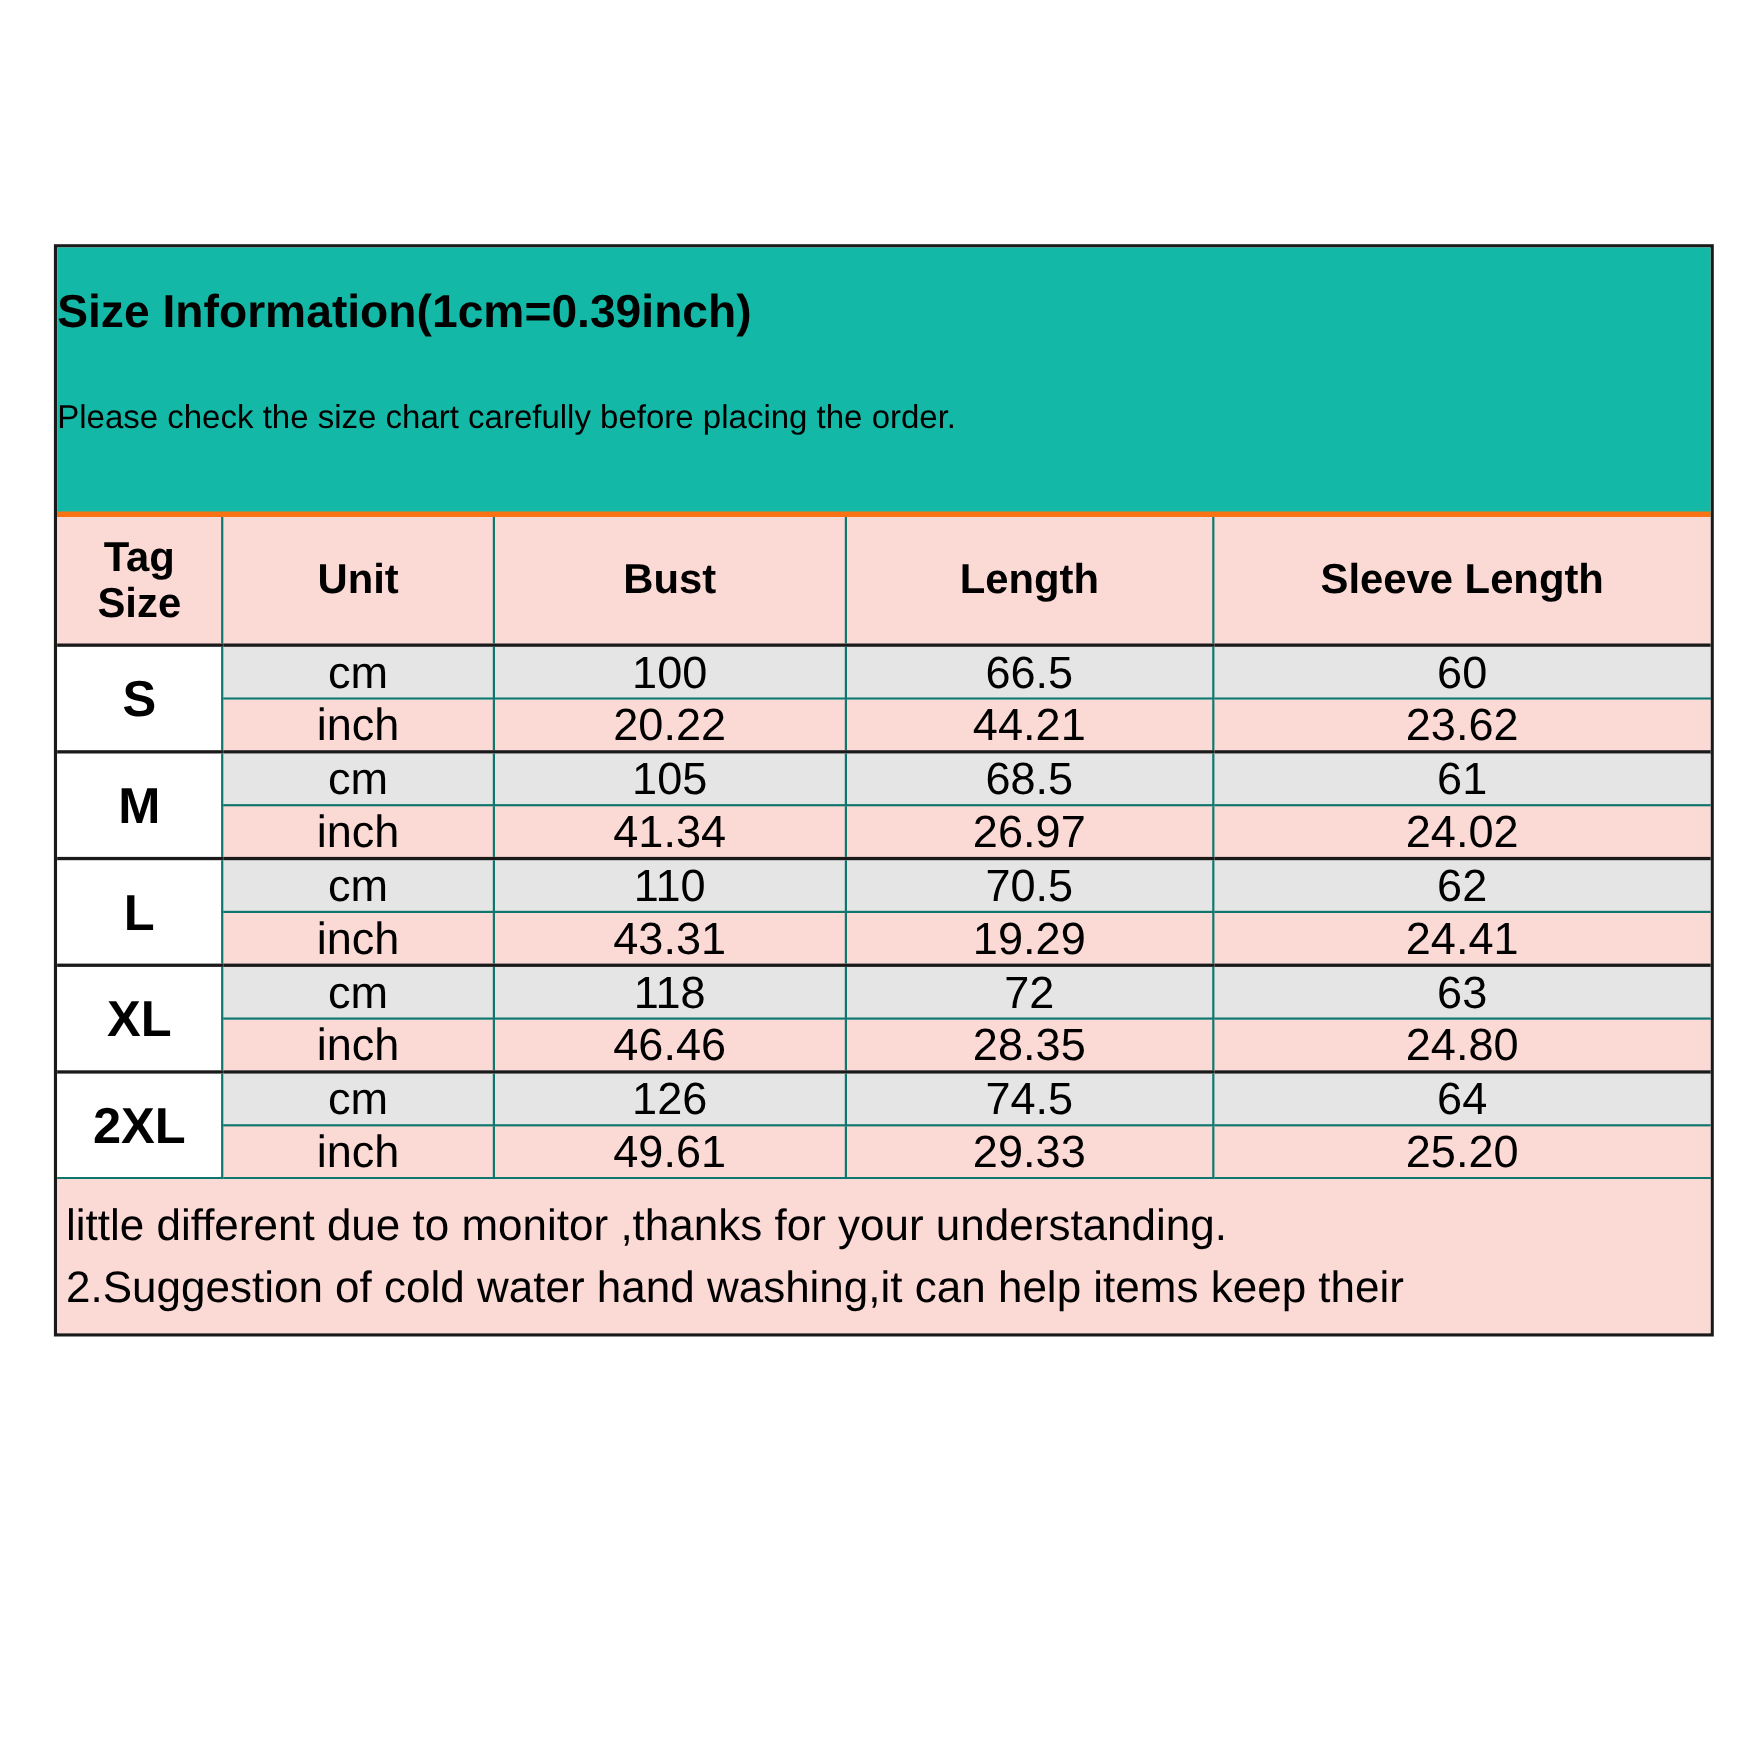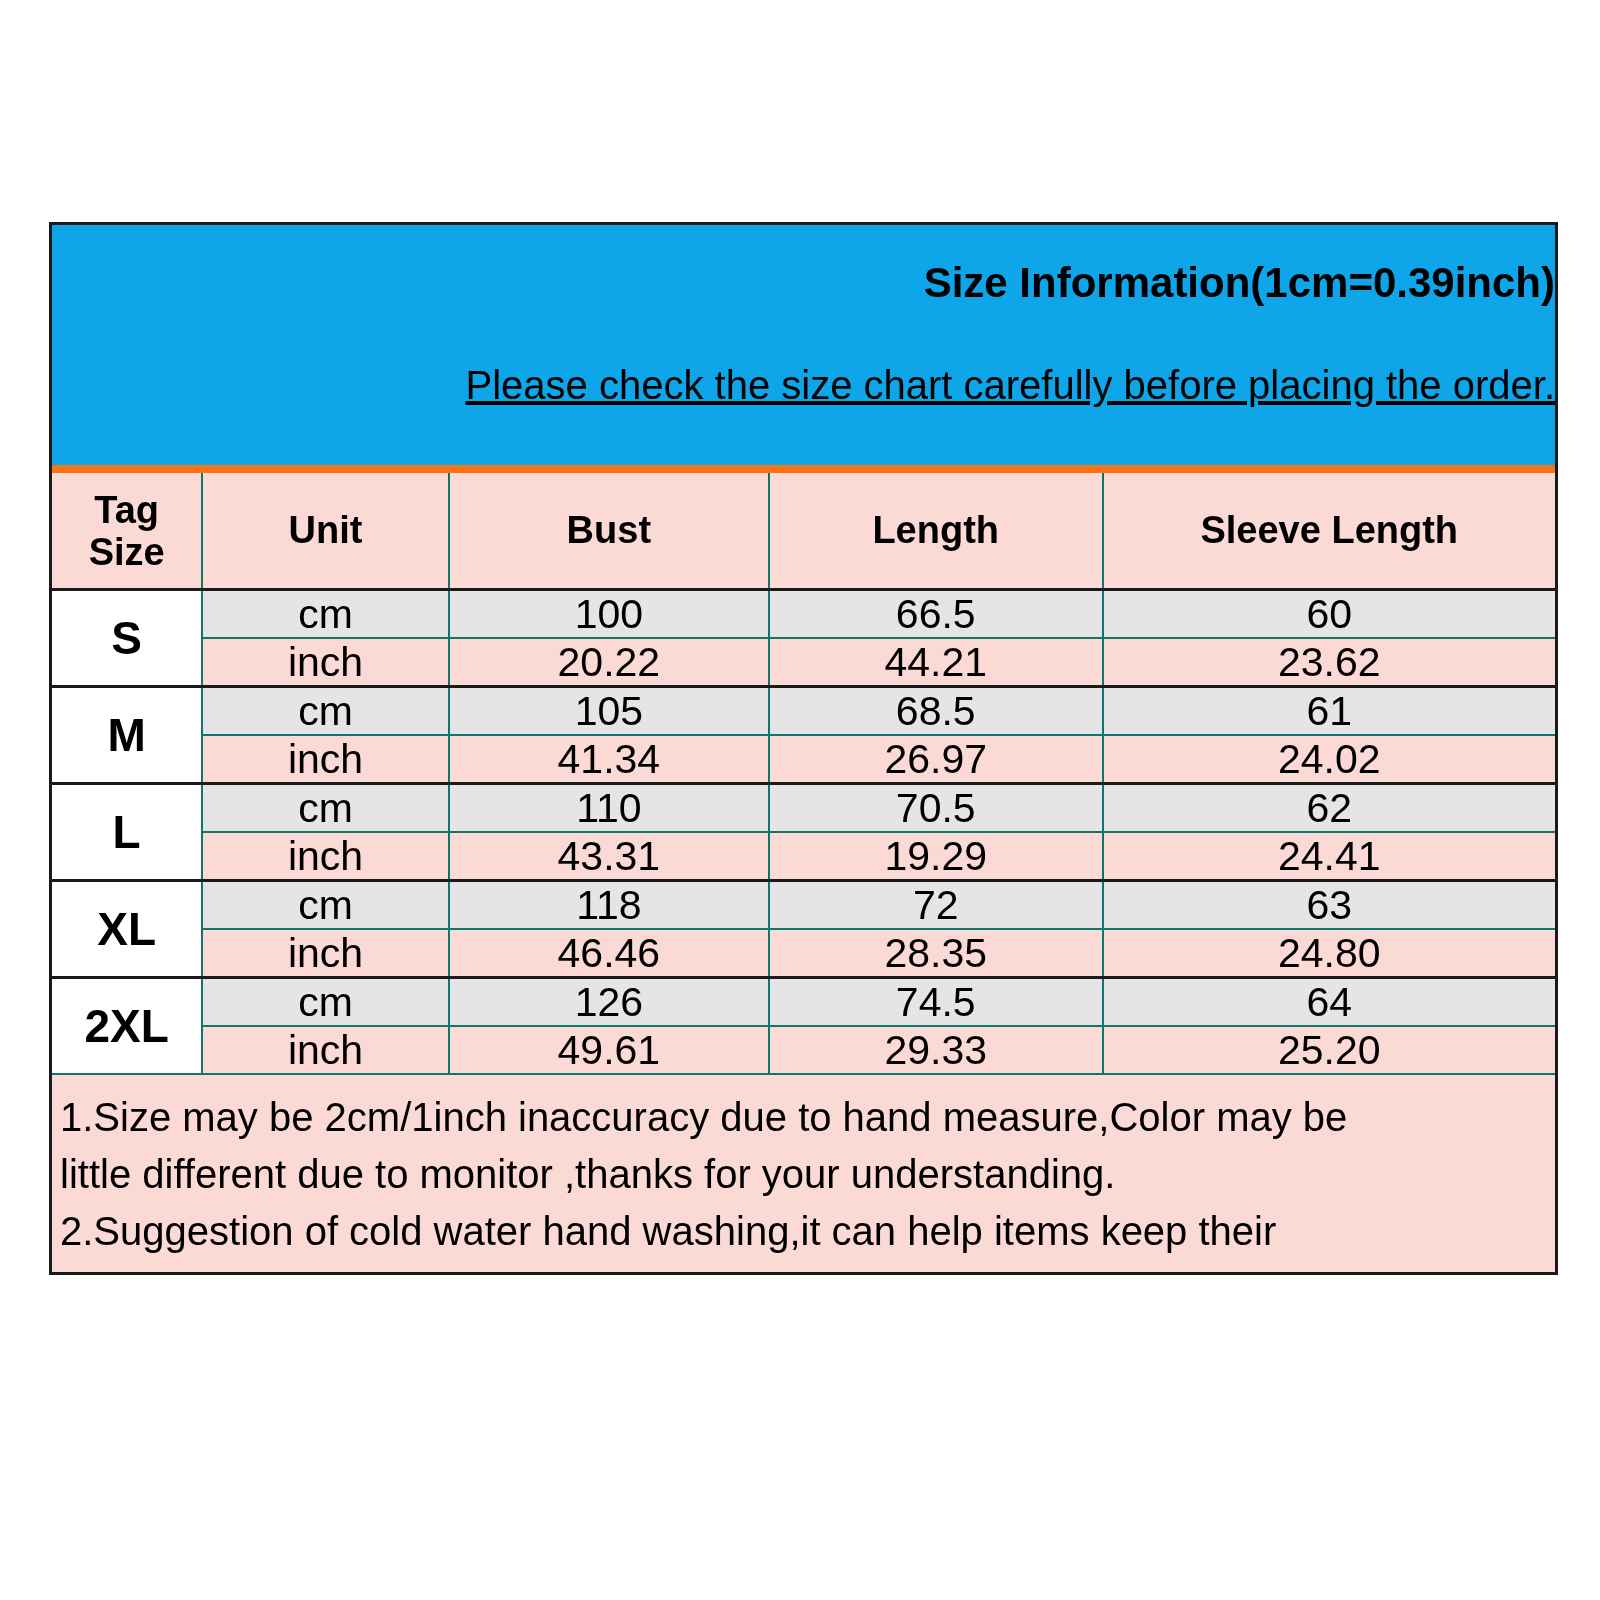--- a/index.html
+++ b/index.html
@@ -19,36 +19,35 @@
     position: absolute;
     left: 49px;
     top: 222px;
     width: 1509px;
     box-sizing: border-box;
     border: 3px solid #1a1a1a;
     background: #ffffff;
   }
   
   .title-section {
-    background: #0ea5e9;
+    background: #14b8a6;
     height: 240px;
-    border-bottom: 8px solid #f97316;
-    text-align: right;
+    border-bottom: 5px solid #f97316;
+    text-align: left;
   }
   .title {
     padding-top: 34px;
     font-size: 42px;
     font-weight: bold;
     letter-spacing: 0px;
   }
   .subtitle {
     padding-top: 56px;
-    font-size: 40px;
+    font-size: 30px;
     font-weight: normal;
-    text-decoration: underline;
   }
   
   table.size-table {
     width: 100%;
     border-collapse: collapse;
     table-layout: fixed;
   }
   .c-tag    { width: 10.0%; }
   .c-unit   { width: 16.4%; }
   .c-bust   { width: 21.3%; }
@@ -198,18 +197,17 @@
       <tr class="inch-row">
         <td>inch</td>
         <td>49.61</td>
         <td>29.33</td>
         <td>25.20</td>
       </tr>
     </tbody>
   </table>
 
   <div class="notes">
-    <div class="note-line">1.Size may be 2cm/1inch inaccuracy due to hand measure,Color may be</div>
     <div class="note-line">little different due to monitor ,thanks for your understanding.</div>
     <div class="note-line">2.Suggestion of cold water hand washing,it can help items keep their</div>
   </div>
 
 </div>
 
 </body></html>

